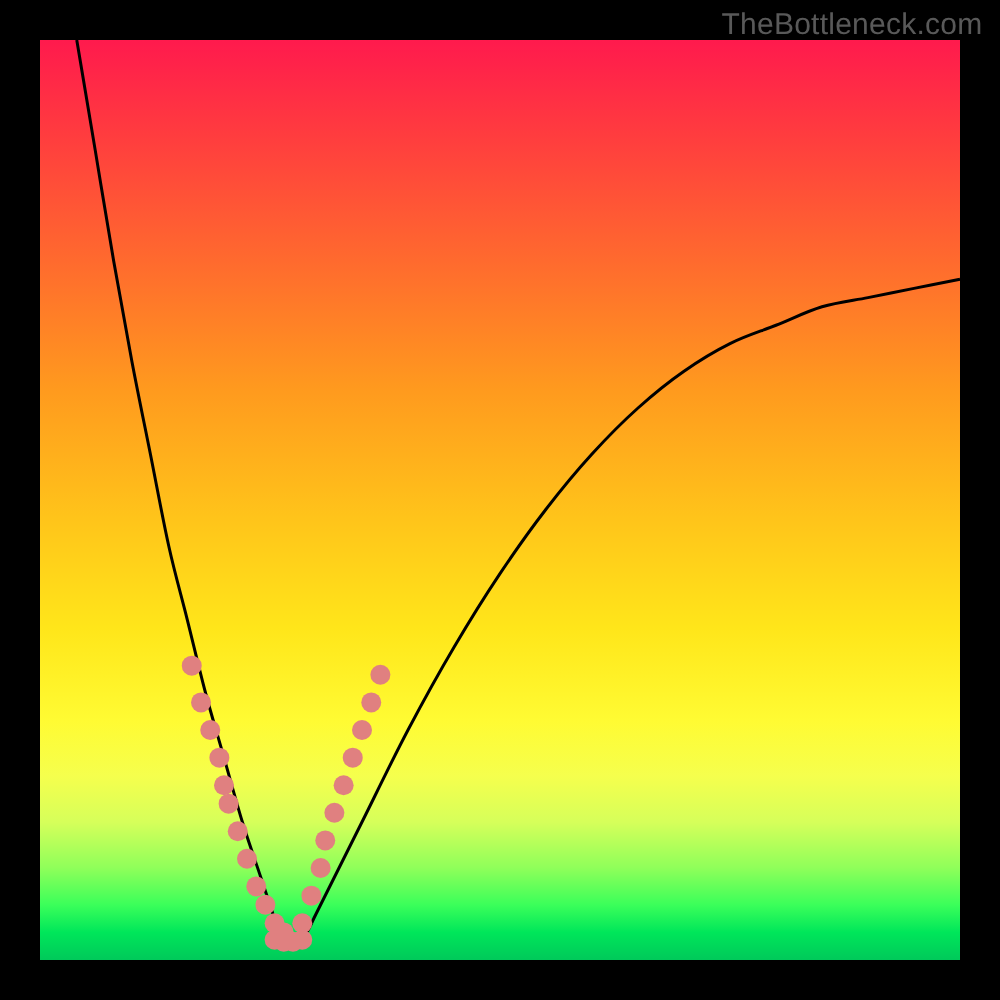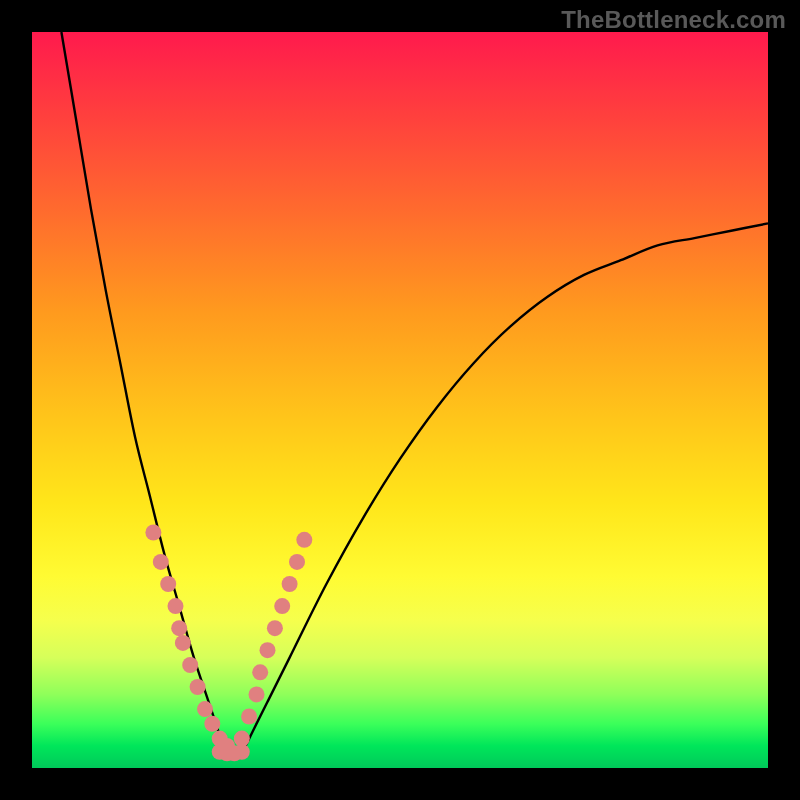--- a/index.html
+++ b/index.html
@@ -40,21 +40,21 @@
       #00e65a 97%,
       #00c95a 100%
     );
   }
   .watermark {
     position: absolute;
     top: 6px;
     right: 14px;
     color: #595959;
     font-size: 24px;
-    font-weight: 700;
+    font-weight: 400;
     letter-spacing: 0.2px;
     user-select: none;
   }
   svg.curves {
     position: absolute;
     left: 0;
     top: 0;
     width: 736px;
     height: 736px;
     overflow: visible;

